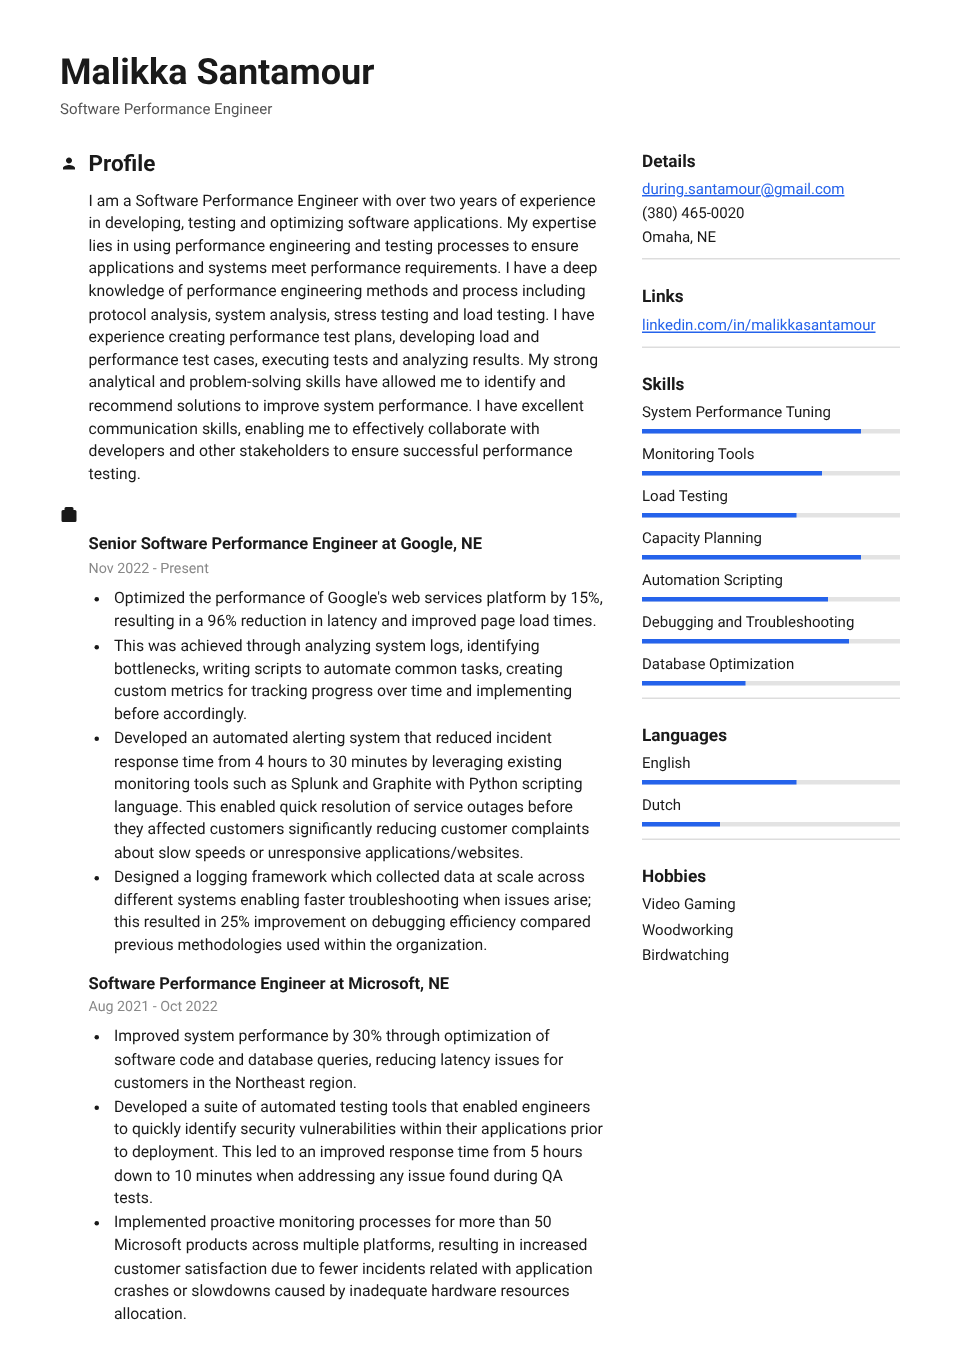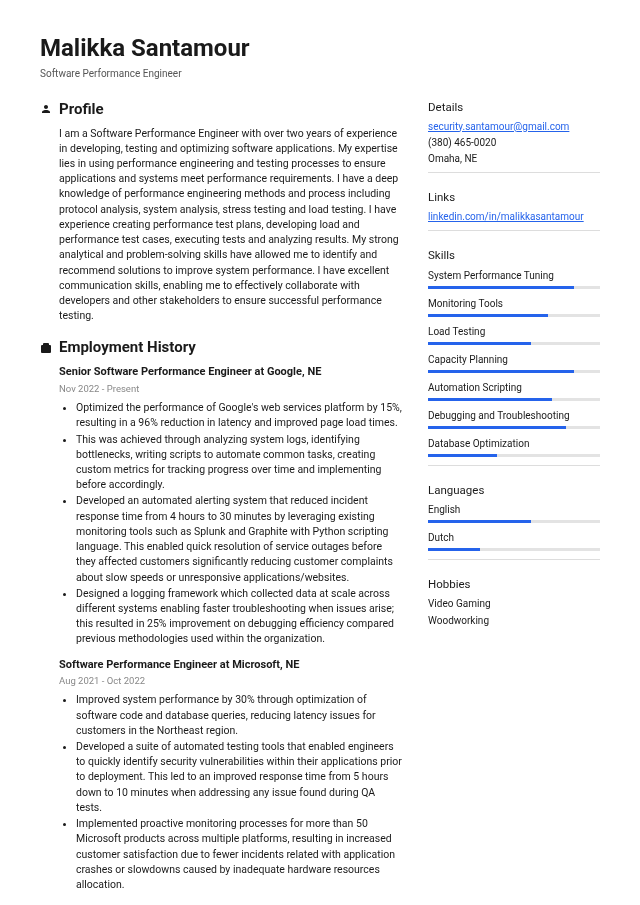--- a/index.html
+++ b/index.html
@@ -15,21 +15,21 @@
 .sh{display:flex;align-items:center;gap:7px;margin-bottom:6px}
 .sh svg{width:12px;height:12px;fill:#1a1a1a}
 .sh h2{font-size:15px;font-weight:700}
 .profile-text{font-size:10.5px;line-height:1.45;padding-left:19px}
 .job{padding-left:19px;margin-bottom:10px}
 .job-title{font-size:11px;font-weight:700;margin-bottom:2px}
 .job-dates{font-size:9.5px;color:#888;margin-bottom:5px}
 .job ul{list-style:disc;padding-left:17px}
 .job li{font-size:10.5px;line-height:1.45;margin-bottom:1px}
 .side-sec{margin-bottom:16px}
-.side-sec h3{font-size:11.5px;font-weight:400;margin-bottom:5px}
+.side-sec h3{font-size:11.5px;font-weight:700;margin-bottom:5px}
 .side-sec hr{border:none;border-top:1px solid #ddd;margin:6px 0 8px}
 .detail-line{font-size:10px;margin-bottom:2px}
 .detail-line a{color:#2563eb;text-decoration:underline}
 .links a{color:#2563eb;text-decoration:underline;font-size:10px}
 .skill{margin-bottom:8px}
 .skill-name{font-size:10px;margin-bottom:3px}
 .bar{height:3px;background:#e3e3e3;width:100%;position:relative}
 .bar-fill{height:100%;background:#2563eb;position:absolute;left:0;top:0}
 .hobby{font-size:10px;margin-bottom:3px}
 </style>
@@ -50,21 +50,20 @@
             </svg>
           <h2>Profile</h2>
         </div>
         <p class="profile-text">I am a Software Performance Engineer with over two years of experience in developing, testing and optimizing software applications. My expertise lies in using performance engineering and testing processes to ensure applications and systems meet performance requirements. I have a deep knowledge of performance engineering methods and process including protocol analysis, system analysis, stress testing and load testing. I have experience creating performance test plans, developing load and performance test cases, executing tests and analyzing results. My strong analytical and problem-solving skills have allowed me to identify and recommend solutions to improve system performance. I have excellent communication skills, enabling me to effectively collaborate with developers and other stakeholders to ensure successful performance testing.</p>
       </div>
       <div class="section">
         <div class="sh">
           <svg viewBox="0 0 24 24">
               <path d="M10 4h4v2h-4V4zM4 8h16v12H4V8zm2-2V4a2 2 0 012-2h8a2 2 0 012 2v2h2a2 2 0 012 2v12a2 2 0 01-2 2H4a2 2 0 01-2-2V8a2 2 0 012-2h2z"></path>
             </svg>
-          <h2>Employment History</h2>
         </div>
         <div id="jobs">
             <div class="job">
               <div class="job-title">Senior Software Performance Engineer at Google, NE</div>
               <div class="job-dates">Nov 2022 - Present</div>
               <ul>
                 <li>Optimized the performance of Google's web services platform by 15%, resulting in a 96% reduction in latency and improved page load times.</li>
                 <li>This was achieved through analyzing system logs, identifying bottlenecks, writing scripts to automate common tasks, creating custom metrics for tracking progress over time and implementing before accordingly.</li>
                 <li>Developed an automated alerting system that reduced incident response time from 4 hours to 30 minutes by leveraging existing monitoring tools such as Splunk and Graphite with Python scripting language. This enabled quick resolution of service outages before they affected customers significantly reducing customer complaints about slow speeds or unresponsive applications/websites.</li>
                 <li>Designed a logging framework which collected data at scale across different systems enabling faster troubleshooting when issues arise; this resulted in 25% improvement on debugging efficiency compared previous methodologies used within the organization.</li>
@@ -78,21 +77,21 @@
                 <li>Developed a suite of automated testing tools that enabled engineers to quickly identify security vulnerabilities within their applications prior to deployment. This led to an improved response time from 5 hours down to 10 minutes when addressing any issue found during QA tests.</li>
                 <li>Implemented proactive monitoring processes for more than 50 Microsoft products across multiple platforms, resulting in increased customer satisfaction due to fewer incidents related with application crashes or slowdowns caused by inadequate hardware resources allocation.</li>
               </ul>
             </div>
           </div>
       </div>
     </div>
     <div class="side">
       <div class="side-sec">
         <h3>Details</h3>
-        <div class="detail-line"><a>security.santamour@gmail.com</a></div>
+        <div class="detail-line"><a>during.santamour@gmail.com</a></div>
         <div class="detail-line">(380) 465-0020</div>
         <div class="detail-line">Omaha, NE</div>
         <hr>
       </div>
       <div class="side-sec">
         <h3>Links</h3>
         <div class="links" id="links-list"><a>linkedin.com/in/malikkasantamour</a></div>
         <hr>
       </div>
       <div class="side-sec">
@@ -159,17 +158,18 @@
               </div>
             </div>
           </div>
         <hr>
       </div>
       <div class="side-sec">
         <h3>Hobbies</h3>
         <div id="hobbies-list">
             <div class="hobby">Video Gaming</div>
             <div class="hobby">Woodworking</div>
+            <div class="hobby">Birdwatching</div>
           </div>
       </div>
     </div>
   </div>
 </div>
 
 </body></html>

